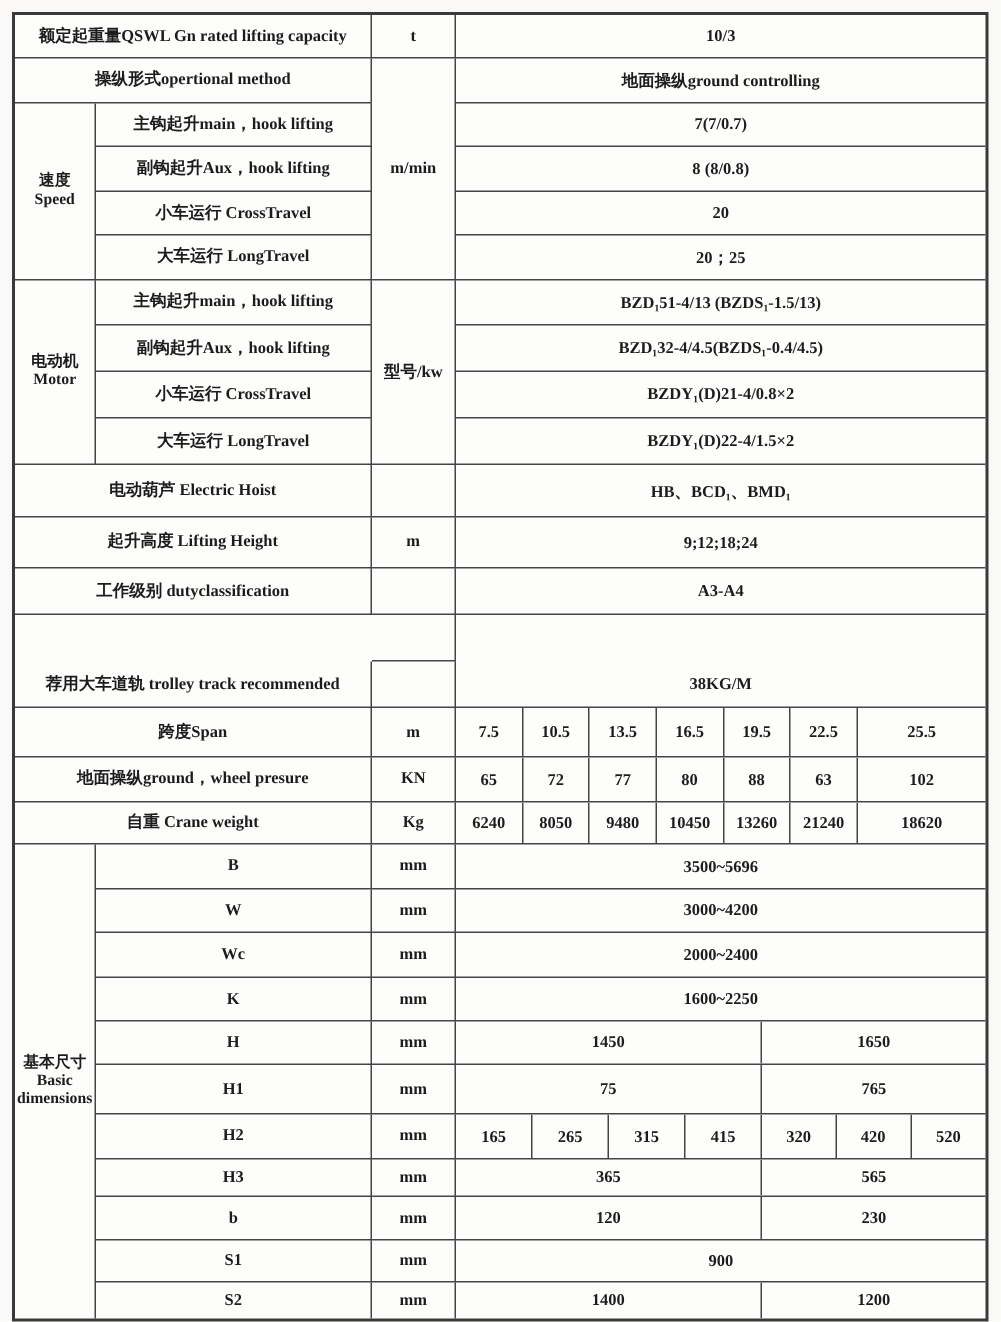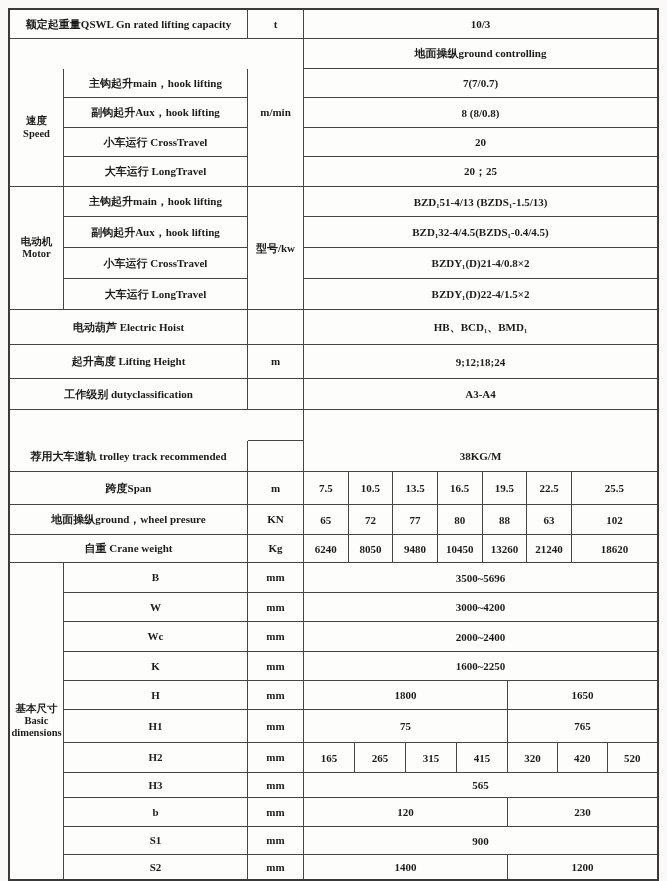--- a/index.html
+++ b/index.html
@@ -59,20 +59,21 @@
 <body>
 
 <div class="spec-table">
 
   <div class="cell" style="grid-area:1/1/2/3">额定起重量QSWL Gn rated lifting capacity</div>
   <div class="cell" style="grid-area:1/3/2/4">t</div>
   <div class="vcell" style="grid-area:1/4/2/5">
     <div class="sub nr full">10/3</div>
   </div>
 
+  <div class="cell" style="grid-area:2/1/3/3">操纵形式opertional method</div>
   <div class="cell" style="grid-area:2/3/7/4">m/min</div>
   <div class="vcell" style="grid-area:2/4/3/5">
     <div class="sub nr full">地面操纵ground controlling</div>
   </div>
 
   <div class="cell group" style="grid-area:3/1/7/2">速度
 Speed</div>
 
   <div class="cell" style="grid-area:3/2/4/3">主钩起升main，hook lifting</div>
   <div class="vcell" style="grid-area:3/4/4/5">
@@ -204,21 +205,21 @@
 
   <div class="cell" style="grid-area:22/2/23/3">K</div>
   <div class="cell" style="grid-area:22/3/23/4">mm</div>
   <div class="vcell" style="grid-area:22/4/23/5">
     <div class="sub nr full">1600~2250</div>
   </div>
 
   <div class="cell" style="grid-area:23/2/24/3">H</div>
   <div class="cell" style="grid-area:23/3/24/4">mm</div>
   <div class="vcell" style="grid-area:23/4/24/5">
-    <div class="sub w-half">1800</div>
+    <div class="sub w-half">1450</div>
     <div class="sub nr grow">1650</div>
   </div>
 
   <div class="cell" style="grid-area:24/2/25/3">H1</div>
   <div class="cell" style="grid-area:24/3/25/4">mm</div>
   <div class="vcell" style="grid-area:24/4/25/5">
     <div class="sub w-half">75</div>
     <div class="sub nr grow">765</div>
   </div>
 
@@ -230,20 +231,21 @@
     <div class="sub w-q">315</div>
     <div class="sub w-q">415</div>
     <div class="sub w-t">320</div>
     <div class="sub w-t">420</div>
     <div class="sub nr grow">520</div>
   </div>
 
   <div class="cell" style="grid-area:26/2/27/3">H3</div>
   <div class="cell" style="grid-area:26/3/27/4">mm</div>
   <div class="vcell" style="grid-area:26/4/27/5">
+    <div class="sub w-half">365</div>
     <div class="sub nr grow">565</div>
   </div>
 
   <div class="cell" style="grid-area:27/2/28/3">b</div>
   <div class="cell" style="grid-area:27/3/28/4">mm</div>
   <div class="vcell" style="grid-area:27/4/28/5">
     <div class="sub w-half">120</div>
     <div class="sub nr grow">230</div>
   </div>
 

